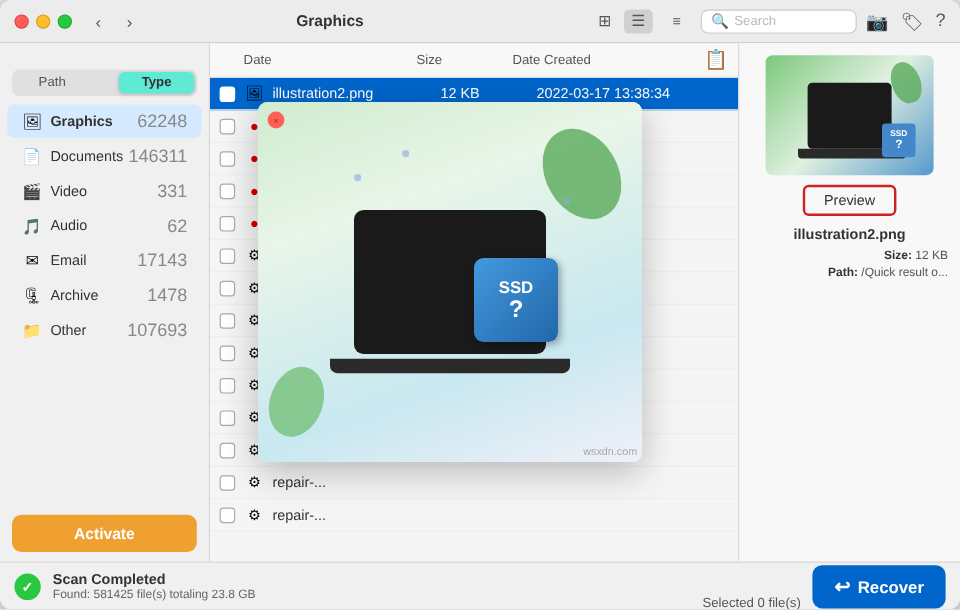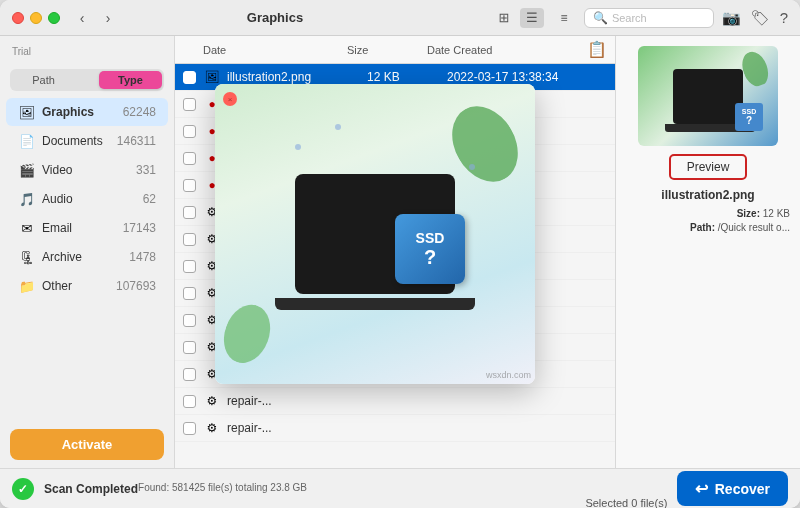--- a/index.html
+++ b/index.html
@@ -155,21 +155,21 @@
     .sidebar-tab {
       flex: 1;
       text-align: center;
       font-size: 11px;
       padding: 3px 0;
       border-radius: 5px;
       cursor: pointer;
       color: #555;
     }
     .sidebar-tab.active {
-      background: #ec4899;
+      background: #5eead4;
       color: #333;
       font-weight: 600;
       box-shadow: 0 1px 3px rgba(0,0,0,0.15);
       margin-left: 24px;
     }
     .sidebar-items {
       flex: 1;
       overflow-y: auto;
     }
     .sidebar-item {
@@ -190,21 +190,21 @@
       justify-content: center;
       font-size: 13px;
     }
     .sidebar-item-label {
       flex: 1;
       font-size: 12px;
       color: #333;
     }
     .sidebar-item.active .sidebar-item-label { font-weight: 600; }
     .sidebar-item-count {
-      font-size: 12px;
+      font-size: 15px;
       color: #888;
     }
     .sidebar-activate {
       margin: 8px 10px;
       background: #f0a030;
       color: white;
       text-align: center;
       padding: 8px;
       border-radius: 8px;
       font-size: 13px;
@@ -378,21 +378,21 @@
       border-radius: 50%;
       display: flex;
       align-items: center;
       justify-content: center;
       color: white;
       font-size: 12px;
       font-weight: 700;
     }
     .status-text {
       display: flex;
-      flex-direction: row;
+      flex-direction: column;
     }
     .status-main {
       font-size: 12px;
       font-weight: 600;
       color: #333;
     }
     .status-sub {
       font-size: 10px;
       color: #666;
     }
@@ -582,21 +582,20 @@
         <span class="icon-btn">🏷</span>
         <span class="icon-btn">?</span>
       </div>
     </div>
   </div>
 
   <div class="main-content">
 
     <div class="sidebar">
       <div class="sidebar-brand">
-        <div class="brand-trial">Trial</div>
       </div>
       <div class="sidebar-tabs">
         <div class="sidebar-tab">Path</div>
         <div class="sidebar-tab active">Type</div>
       </div>
       <div class="sidebar-items">
         <div class="sidebar-item active">
           <div class="sidebar-item-icon">🖼</div>
           <span class="sidebar-item-label">Graphics</span>
           <span class="sidebar-item-count">62248</span>

